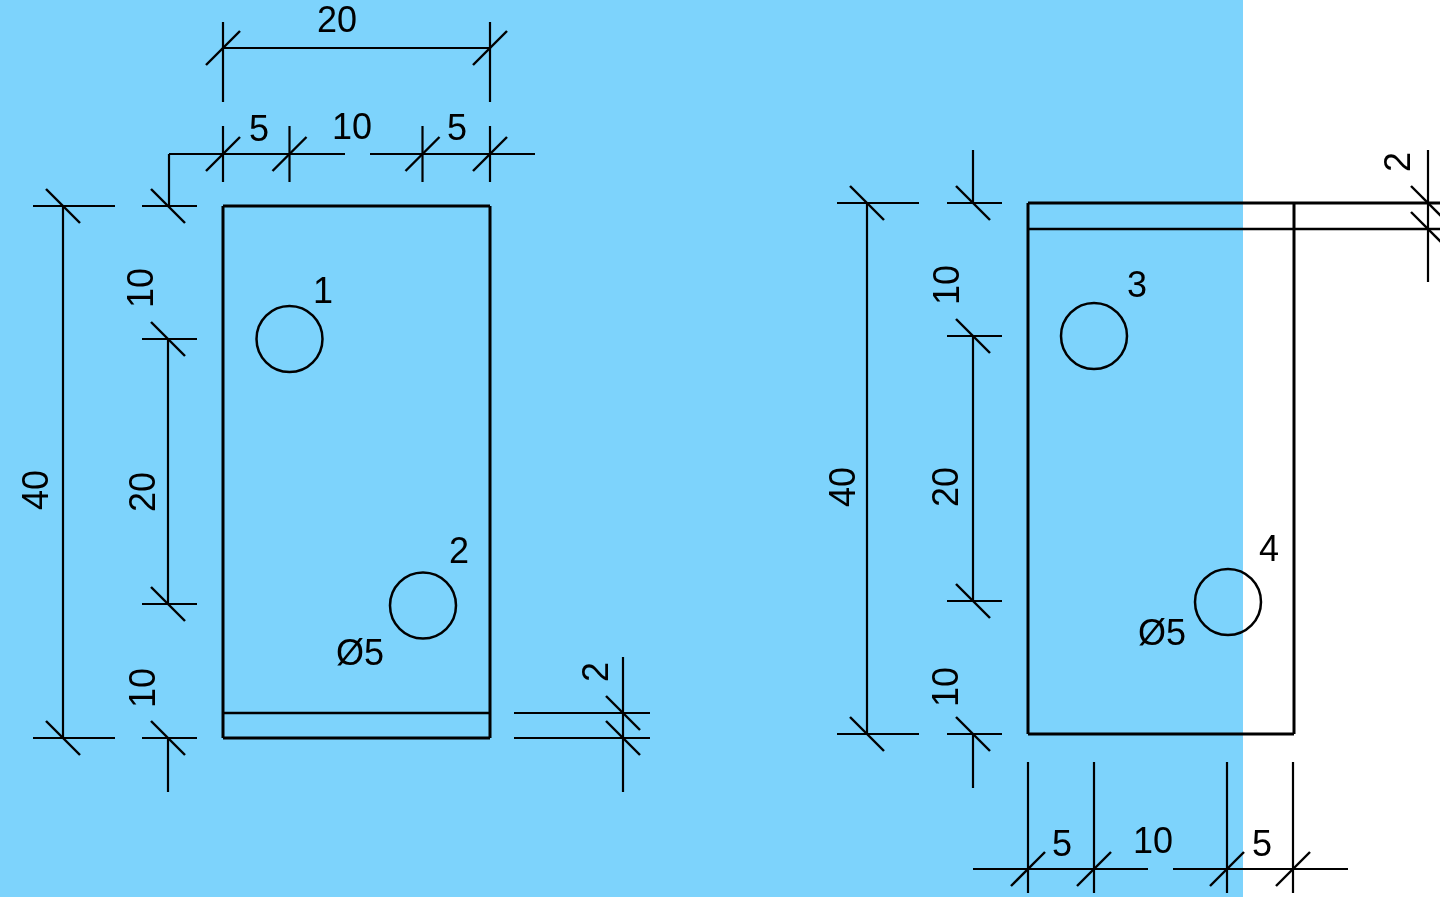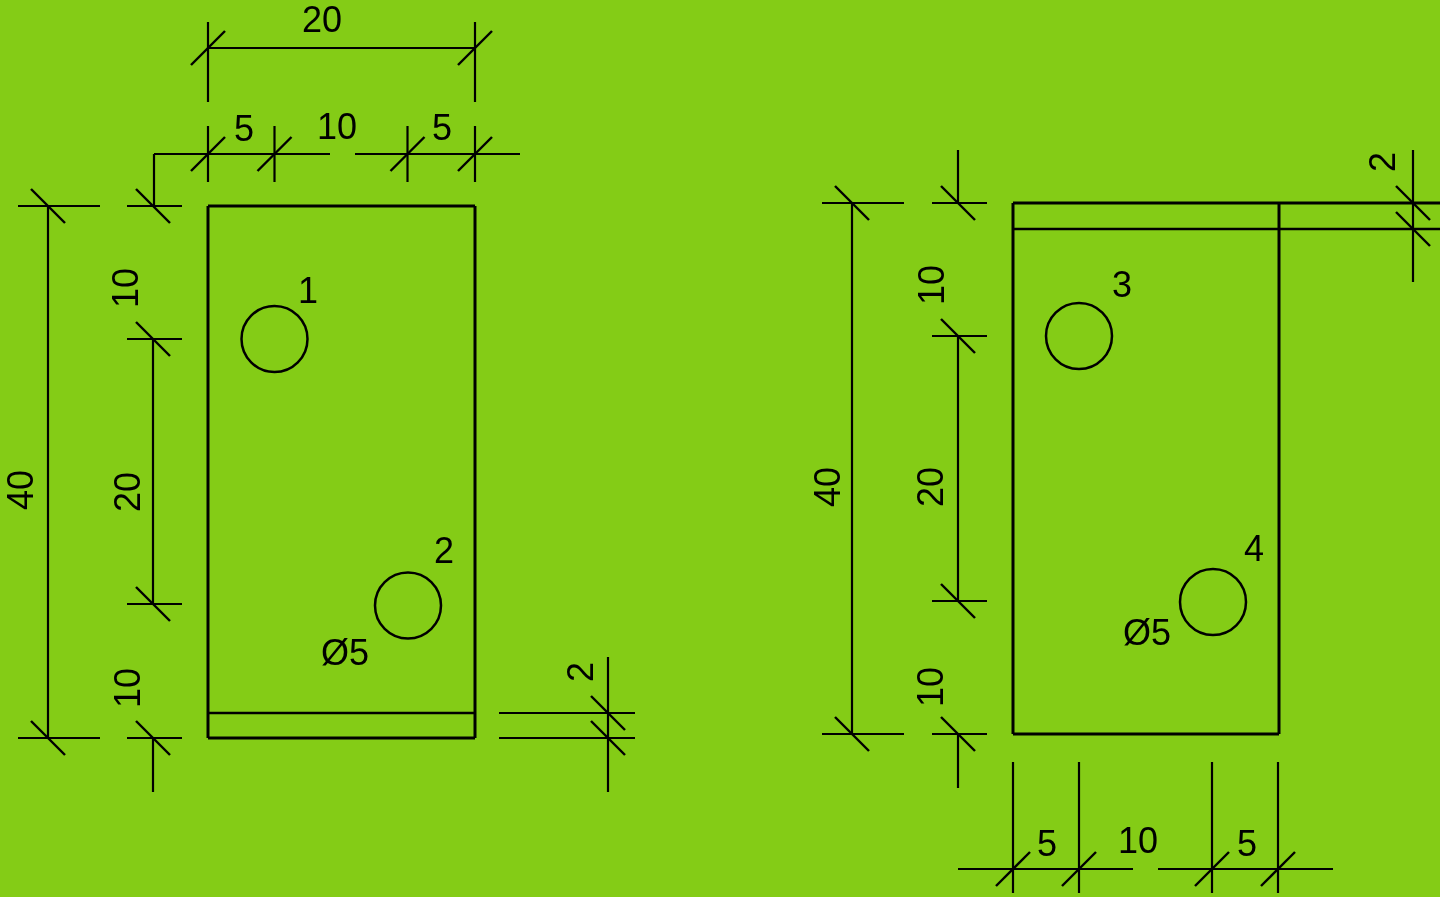--- a/index.html
+++ b/index.html
@@ -6,23 +6,24 @@
     margin: 0;
     padding: 0;
     background: #ffffff;
     width: 1440px;
     height: 897px;
     overflow: hidden;
     font-family: "Liberation Sans", sans-serif;
   }
   .canvas-wrap {
     position: relative;
-    width: 1440px;
+    width: 1228px;
     height: 897px;
-    background: #84cc16;
+    background: #7dd3fc;
+    padding-left: 15px;
   }
   svg text {
     font-family: "Liberation Sans", sans-serif;
     font-weight: 400;
     fill: #000000;
   }
 </style>
 </head>
 <body>
 

